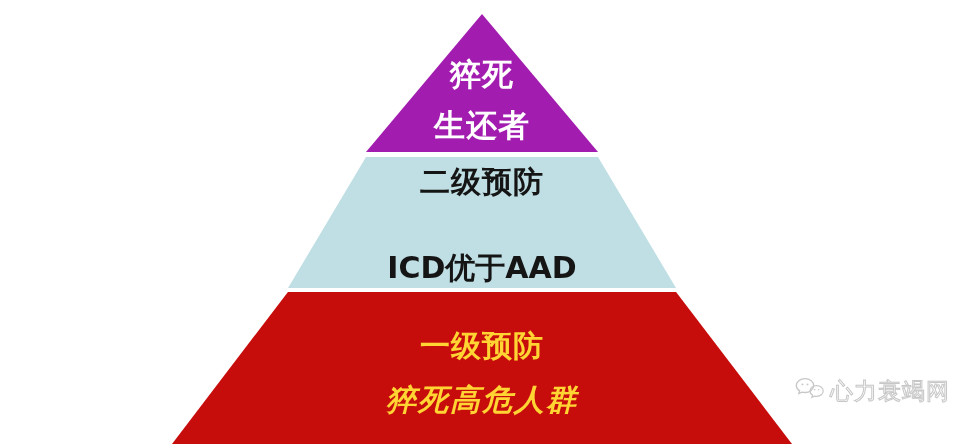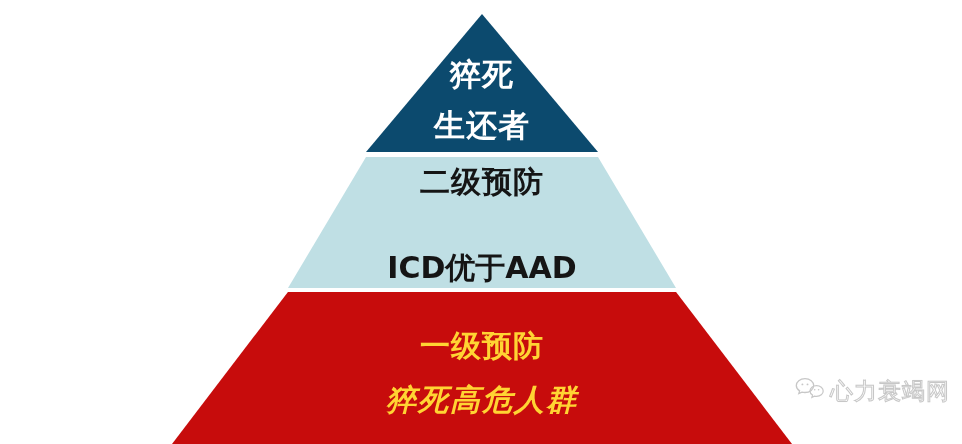--- a/index.html
+++ b/index.html
@@ -26,21 +26,21 @@
     align-items: center;
     justify-content: center;
   }
 
   
   #tier-top {
     left: 366px;
     top: 14px;
     width: 232px;
     height: 138px;
-    background: #0c4a6e;
+    background: #a21caf;
     -webkit-clip-path: polygon(50% 0%, 100% 100%, 0% 100%);
     clip-path: polygon(50% 0%, 100% 100%, 0% 100%);
   }
 
   
   #tier-mid {
     left: 288px;
     top: 157px;
     width: 388px;
     height: 131px;

